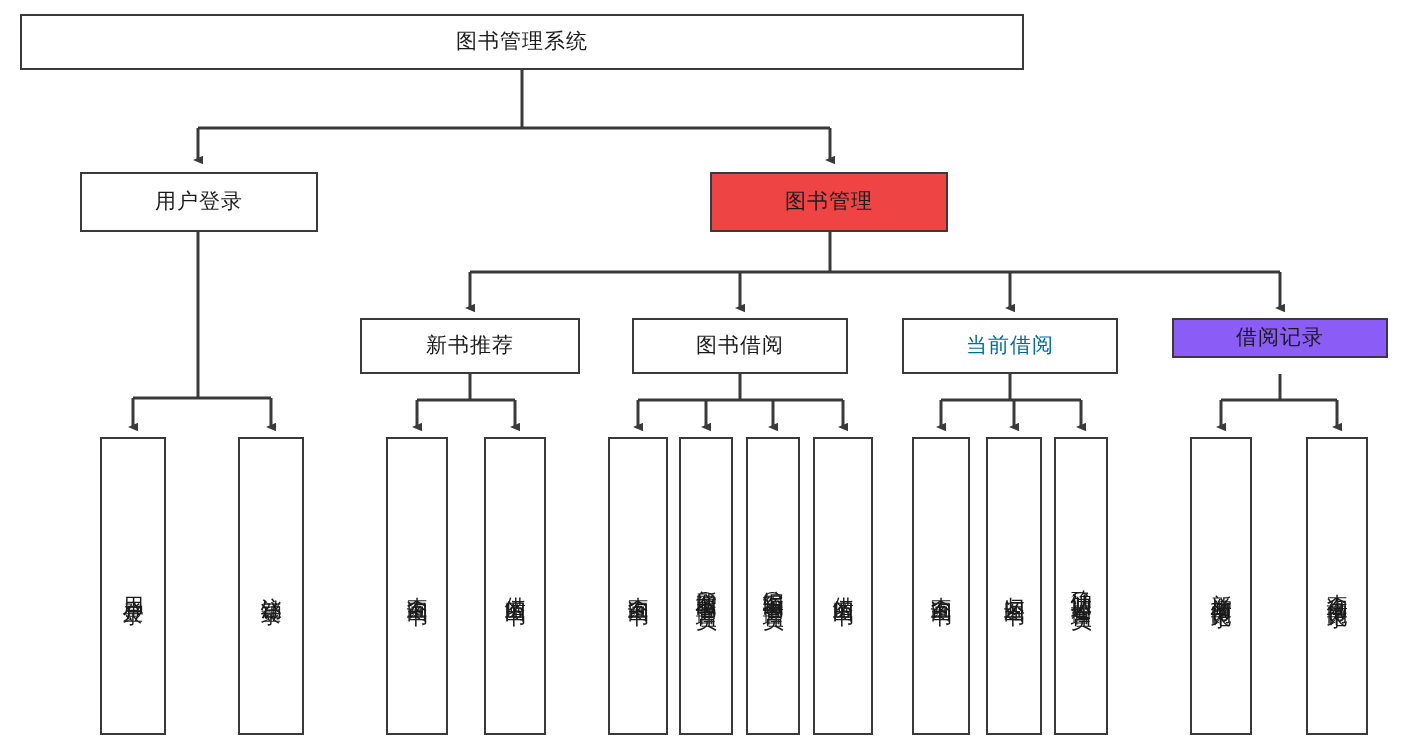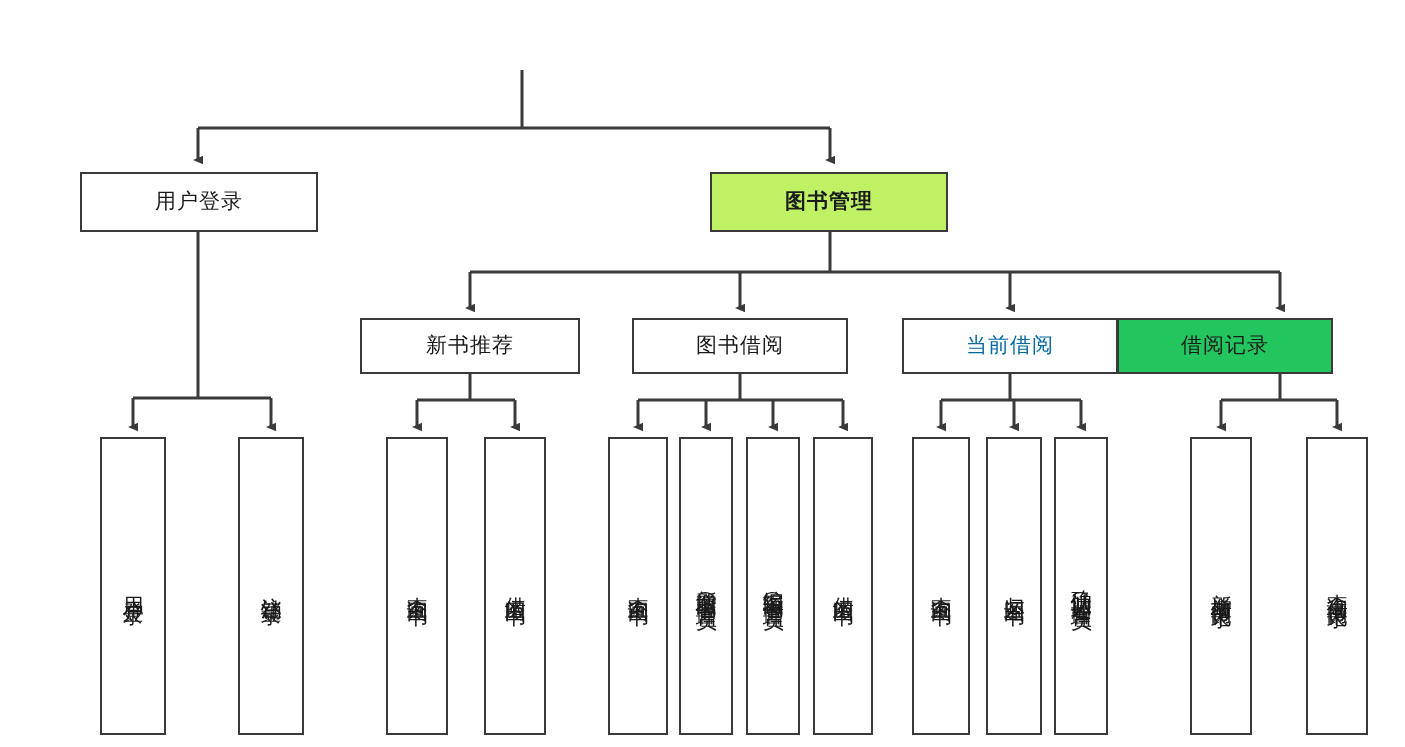--- a/index.html
+++ b/index.html
@@ -118,38 +118,41 @@
       <path d="M1014,400 L1014,427" marker-end="url(#arrowhead)"></path>
       <path d="M1081,400 L1081,427" marker-end="url(#arrowhead)"></path>
 
       <path d="M1280,374 L1280,400"></path>
       <path d="M1221,400 L1337,400"></path>
       <path d="M1221,400 L1221,427" marker-end="url(#arrowhead)"></path>
       <path d="M1337,400 L1337,427" marker-end="url(#arrowhead)"></path>
     </g>
   </svg>
 
+  <div class="node horiz" style="left: 20px; top: 14px; width: 1004px; height: 56px; border-color: rgb(58, 58, 58); background: rgb(255, 255, 255); color: rgb(26, 26, 26);">
+    <span class="node-label">图书管理系统</span>
+  </div>
 
   <div class="node horiz" style="left: 80px; top: 172px; width: 238px; height: 60px; border-color: rgb(58, 58, 58); background: rgb(255, 255, 255); color: rgb(26, 26, 26);">
     <span class="node-label">用户登录</span>
   </div>
-  <div class="node horiz" style="left: 710px; top: 172px; width: 238px; height: 60px; border-color: rgb(58, 58, 58); background: #bef264; color: rgb(26, 26, 26); font-weight: bold;">
+  <div class="node horiz" style="left: 710px; top: 172px; width: 238px; height: 60px; border-color: rgb(58, 58, 58); background: #ef4444; color: rgb(26, 26, 26);">
     <span class="node-label">图书管理</span>
   </div>
 
   <div class="node horiz" style="left: 632px; top: 318px; width: 216px; height: 56px; border-color: rgb(58, 58, 58); background: rgb(255, 255, 255); color: rgb(26, 26, 26);">
     <span class="node-label">图书借阅</span>
   </div>
   <div class="node horiz" style="left: 360px; top: 318px; width: 220px; height: 56px; border-color: rgb(58, 58, 58); background: rgb(255, 255, 255); color: rgb(26, 26, 26);">
     <span class="node-label">新书推荐</span>
   </div>
   <div class="node horiz" style="left: 902px; top: 318px; width: 216px; height: 56px; border-color: rgb(58, 58, 58); background: rgb(255, 255, 255); color: #0369a1;">
     <span class="node-label">当前借阅</span>
   </div>
-  <div class="node horiz" style="left: 1117px; top: 318px; width: 216px; height: 56px; border-color: rgb(58, 58, 58); background: #22c55e; color: rgb(26, 26, 26);">
+  <div class="node horiz" style="left: 1172px; top: 318px; width: 216px; height: 40px; border-color: rgb(58, 58, 58); background: #8b5cf6; color: rgb(26, 26, 26);">
     <span class="node-label">借阅记录</span>
   </div>
 
   <div class="node vert" style="left: 100px; top: 437px; width: 66px; height: 298px; border-color: rgb(58, 58, 58); background: rgb(255, 255, 255); color: rgb(26, 26, 26);">
     <span class="node-label">用户登录</span>
   </div>
   <div class="node vert" style="left: 238px; top: 437px; width: 66px; height: 298px; border-color: rgb(58, 58, 58); background: rgb(255, 255, 255); color: rgb(26, 26, 26);">
     <span class="node-label">注销登录</span>
   </div>
   <div class="node vert" style="left: 386px; top: 437px; width: 62px; height: 298px; border-color: rgb(58, 58, 58); background: rgb(255, 255, 255); color: rgb(26, 26, 26);">

